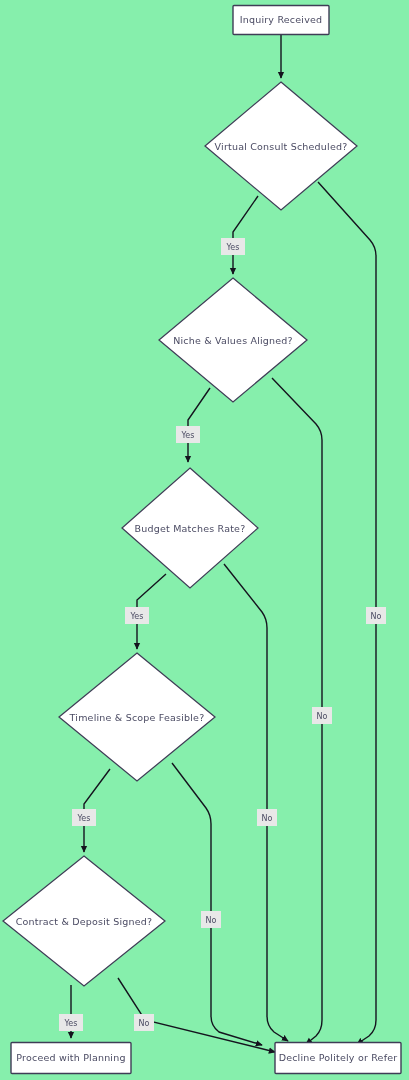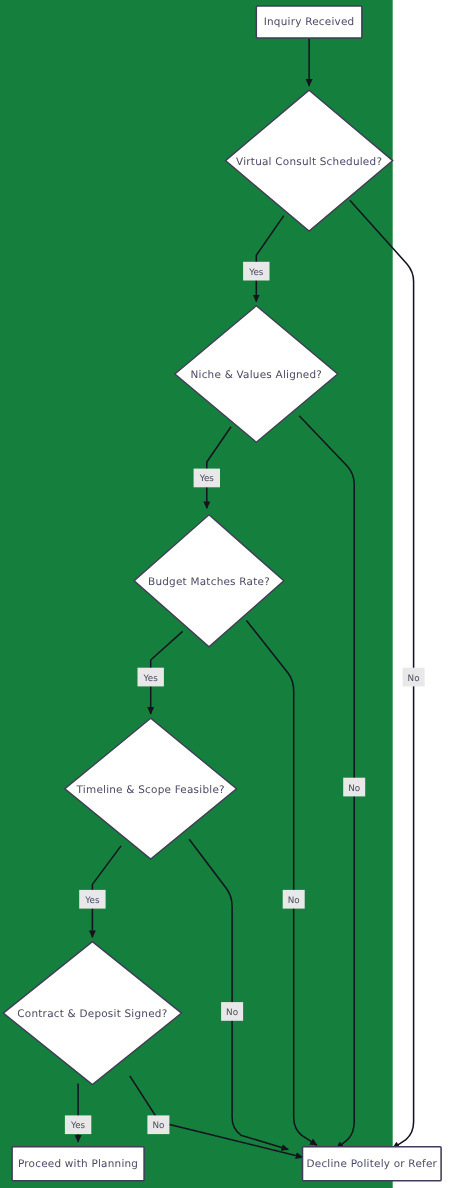--- a/index.html
+++ b/index.html
@@ -8,23 +8,23 @@
     background: #ffffff;
   }
   body {
     width: 409px;
     height: 1080px;
     font-family: "DejaVu Sans", sans-serif;
     overflow: hidden;
   }
   #flow-root {
     position: relative;
-    width: 357px;
+    width: 409px;
     height: 1080px;
-    background: #15803d;
+    background: #86efac;
   }
   svg#flow-svg {
     position: absolute;
     top: 0;
     left: 0;
     width: 409px;
     height: 1080px;
     display: block;
   }
   .node-text {

